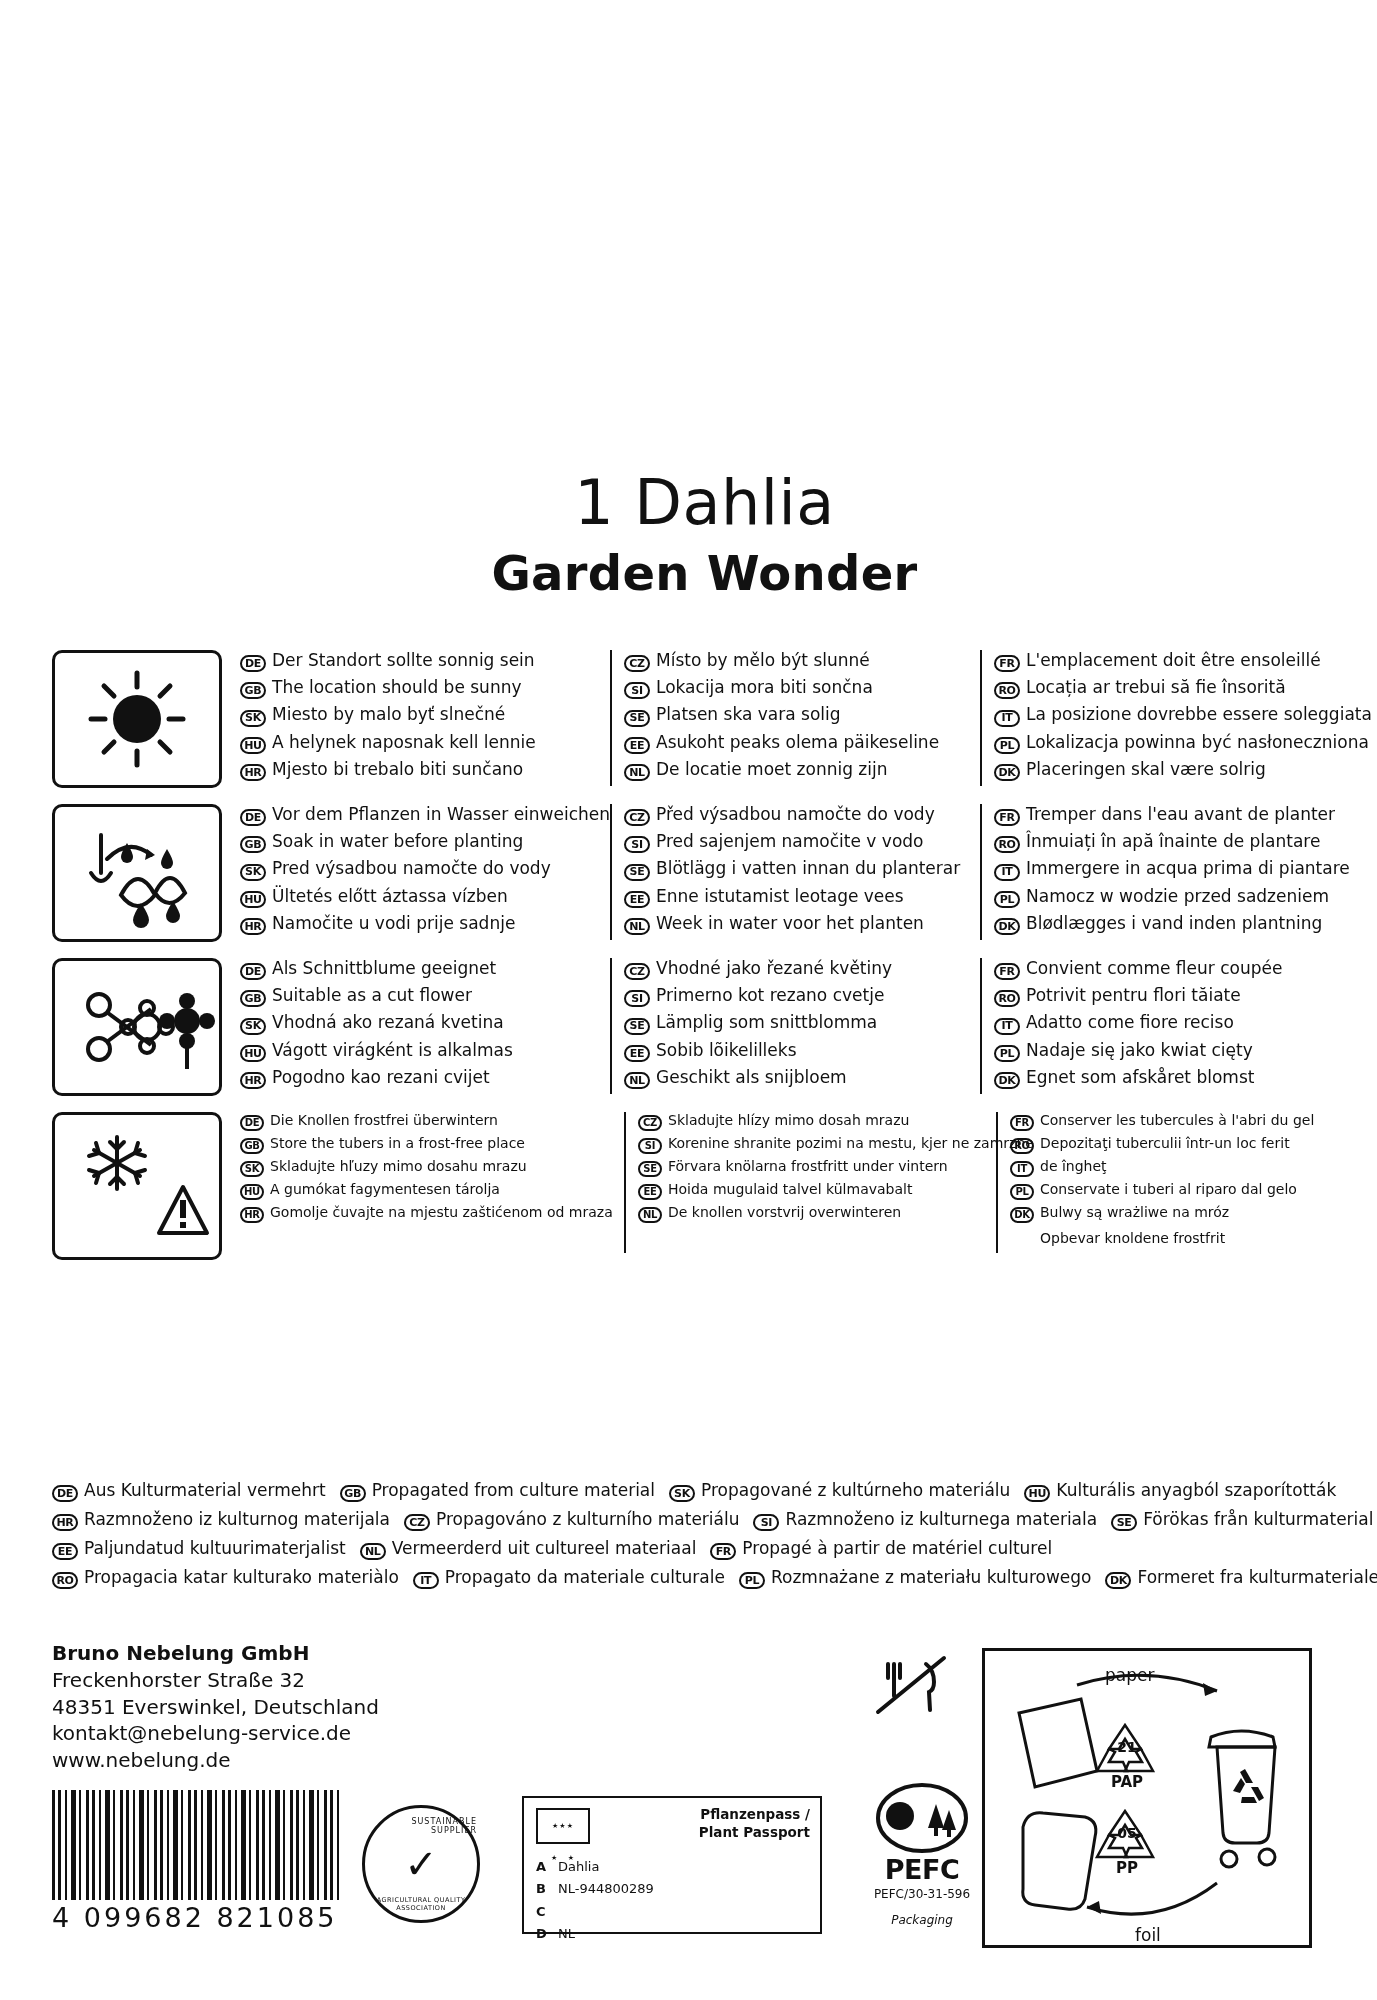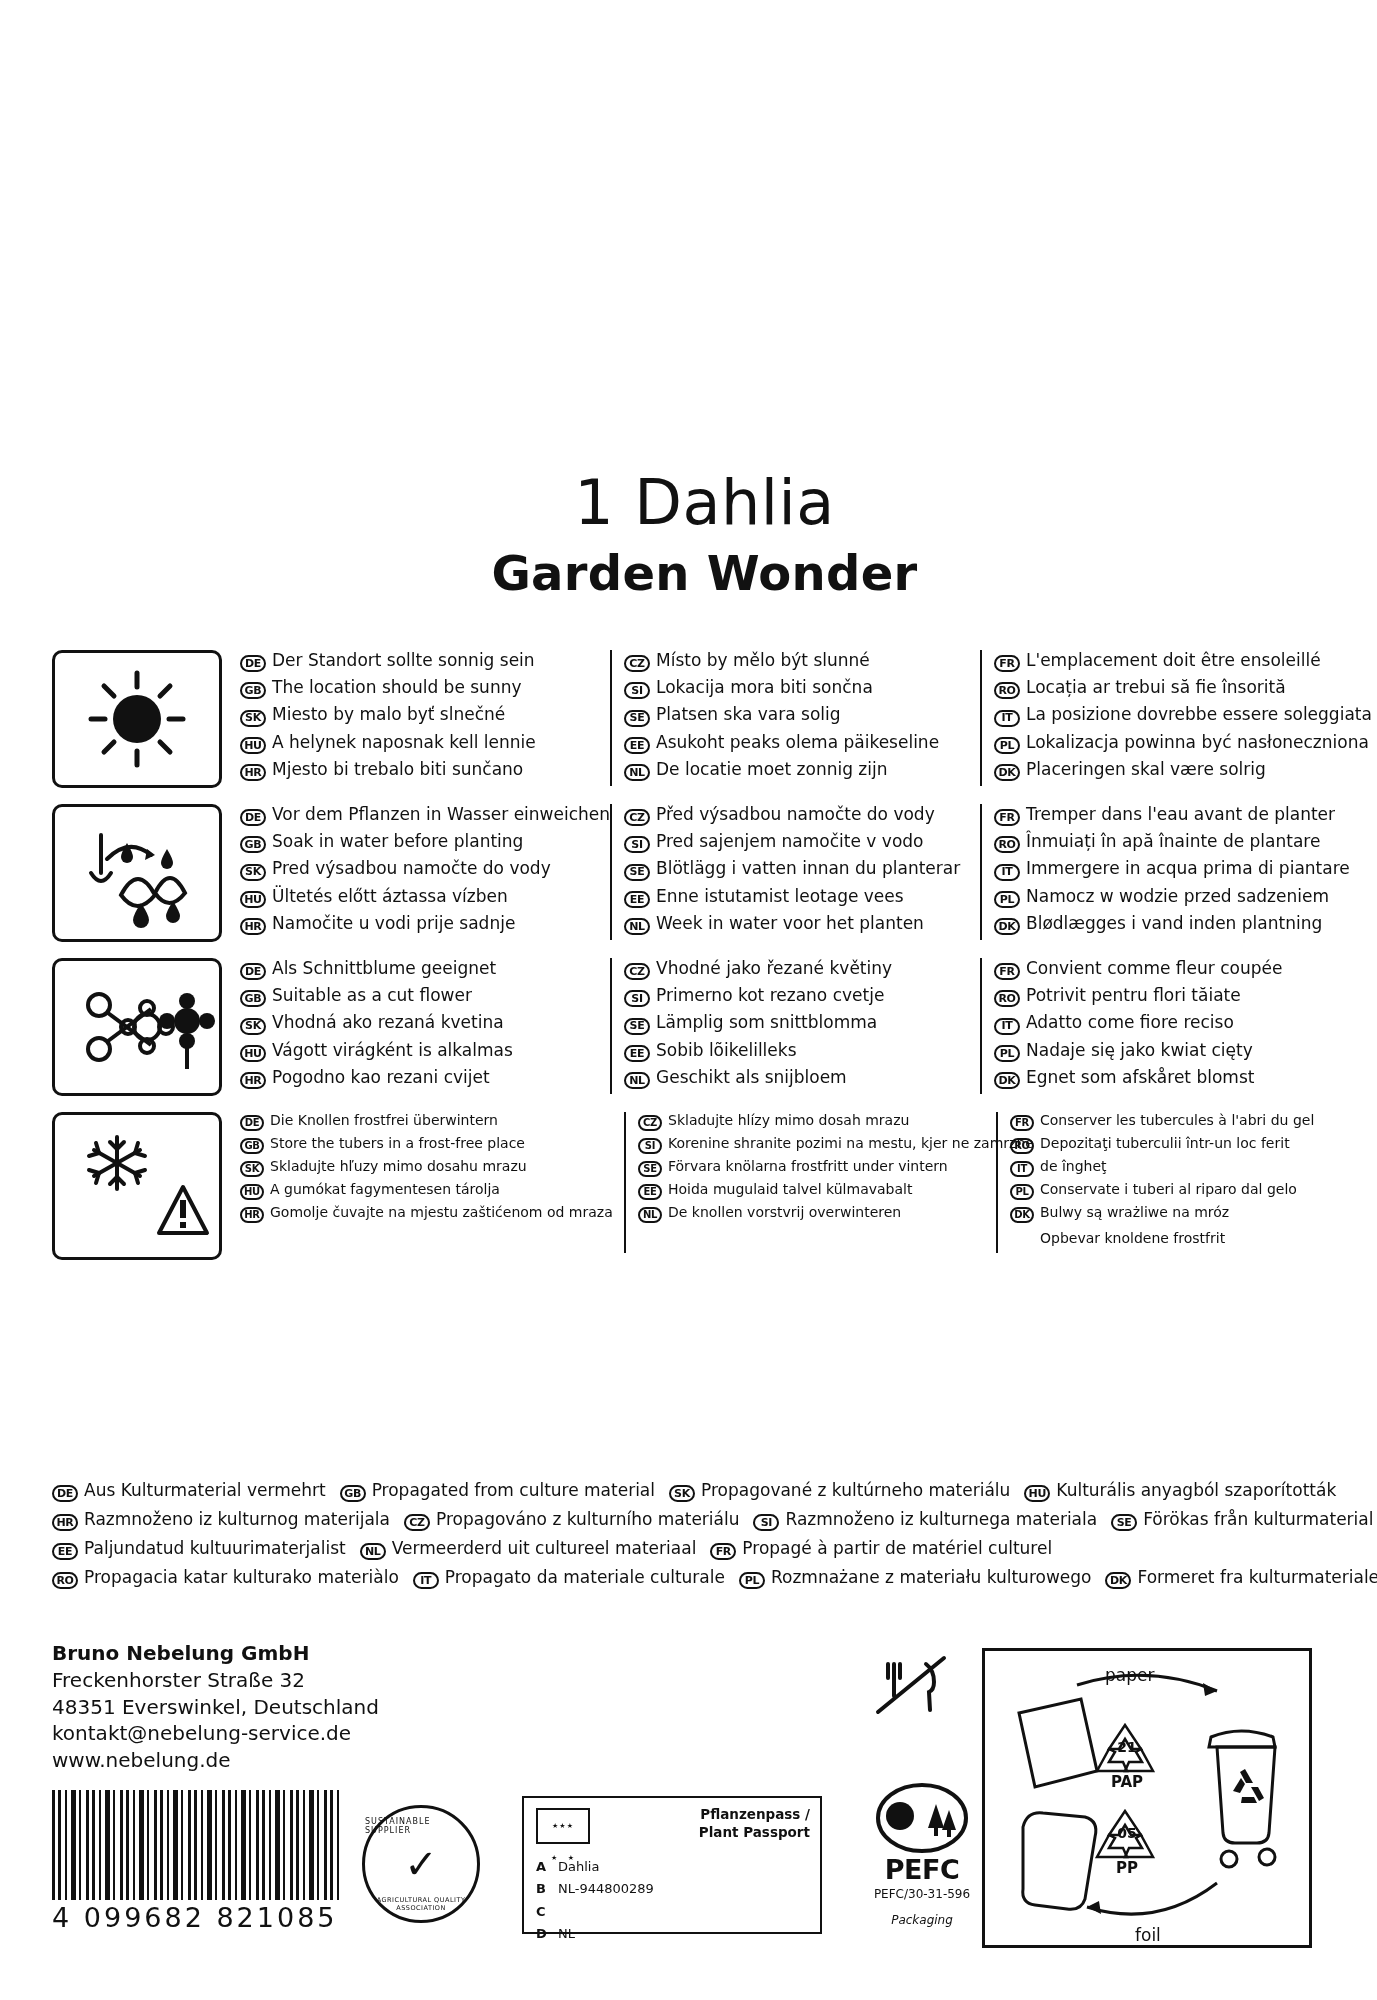--- a/index.html
+++ b/index.html
@@ -176,21 +176,21 @@
     top: 1805px;
     width: 118px;
     height: 118px;
     border-radius: 50%;
     border: 3px solid #111;
     box-sizing: border-box;
   }
   .seal .top-t {
     position: absolute;
     top: 9px; left: 0; width: 100%;
-    text-align: left;
+    text-align: right;
     letter-spacing: 1px;
     font-size: 8px;
   }
   .seal .bot-t {
     position: absolute;
     bottom: 8px; left: 0; width: 100%;
     text-align: center;
     letter-spacing: 0.5px;
     font-size: 6.5px;
   }

